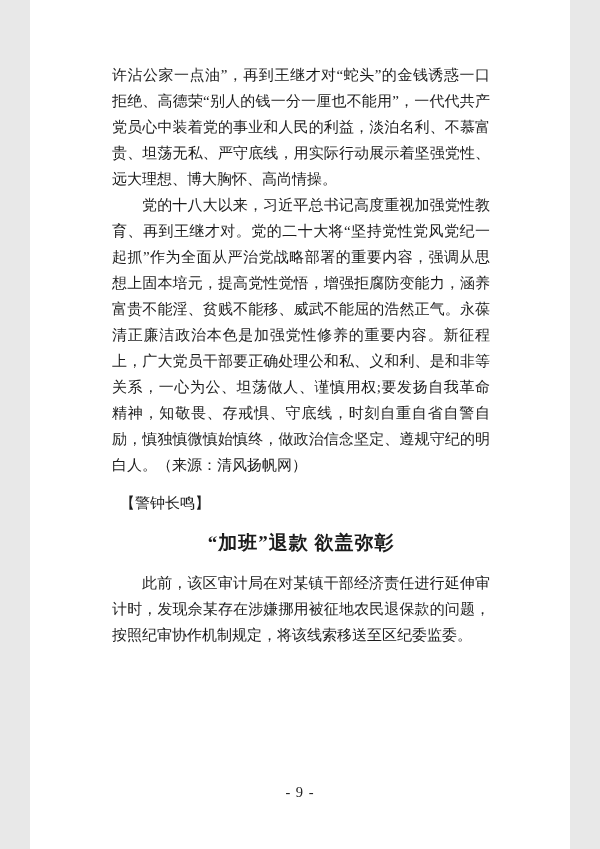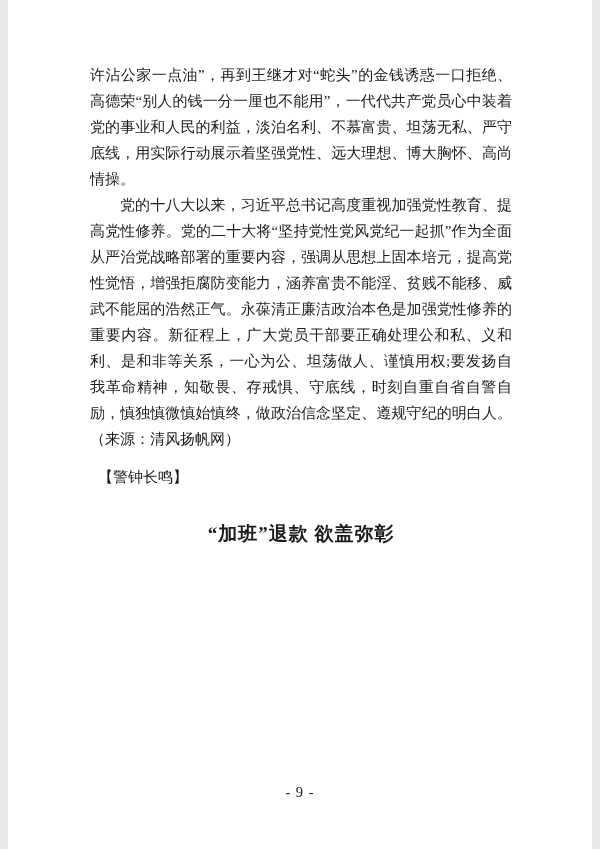--- a/index.html
+++ b/index.html
@@ -2,21 +2,21 @@
 <html><head>
 <meta charset="utf-8">
 <style>
   html, body {
     margin: 0;
     padding: 0;
     background: #e8e8e8;
   }
   .page {
     position: relative;
-    width: 584px;
+    width: 540px;
     height: 849px;
     margin: 0 auto;
     background: #ffffff;
     font-family: "Liberation Serif", "DejaVu Serif", serif;
     color: #1c1c1c;
     overflow: hidden;
   }
   .body-text {
     position: absolute;
     left: 82px;
@@ -31,21 +31,21 @@
     margin: 0;
     padding: 0;
   }
   .indent {
     text-indent: 2em;
   }
   .section-header {
     margin: 12px 0 0 8px;
   }
   .article-title {
-    margin: 31px 0 14px 0;
+    margin: 14px 0 14px 0;
     font-size: 19px;
     font-weight: bold;
     text-align: center;
     text-indent: 0;
     letter-spacing: 1px;
   }
   .page-number {
     position: absolute;
     left: 0;
     right: 0;
@@ -54,18 +54,19 @@
     font-size: 14.5px;
     letter-spacing: 1px;
   }
 </style>
 </head>
 <body>
 
 <div class="page">
   <div class="body-text">
     <p class="para">许沾公家一点油”，再到王继才对“蛇头”的金钱诱惑一口拒绝、高德荣“别人的钱一分一厘也不能用”，一代代共产党员心中装着党的事业和人民的利益，淡泊名利、不慕富贵、坦荡无私、严守底线，用实际行动展示着坚强党性、远大理想、博大胸怀、高尚情操。</p>
-    <p class="para indent">党的十八大以来，习近平总书记高度重视加强党性教育、提高党性修养。党的二十大将“坚持党性党风党纪一起抓”作为全面从严治党战略部署的重要内容，强调从思想上固本培元，提高党性觉悟，增强拒腐防变能力，涵养富贵不能淫、贫贱不能移、威武不能屈的浩然正气。永葆清正廉洁政治本色是加强党性修养的重要内容。新征程上，广大党员干部要正确处理公和私、义和利、是和非等关系，一心为公、坦荡做人、谨慎用权;要发扬自我革命精神，知敬畏、存戒惧、守底线，时刻自重自省自警自励，慎独慎微慎始慎终，做政治信念坚定、遵规守纪的明白人。（来源：清风扬帆网）</p>
+    <p class="para indent">党的十八大以来，习近平总书记高度重视加强党性教育、再到王继才对。党的二十大将“坚持党性党风党纪一起抓”作为全面从严治党战略部署的重要内容，强调从思想上固本培元，提高党性觉悟，增强拒腐防变能力，涵养富贵不能淫、贫贱不能移、威武不能屈的浩然正气。永葆清正廉洁政治本色是加强党性修养的重要内容。新征程上，广大党员干部要正确处理公和私、义和利、是和非等关系，一心为公、坦荡做人、谨慎用权;要发扬自我革命精神，知敬畏、存戒惧、守底线，时刻自重自省自警自励，慎独慎微慎始慎终，做政治信念坚定、遵规守纪的明白人。（来源：清风扬帆网）</p>
     <p class="para section-header">【警钟长鸣】</p>
     <h1 class="article-title">“加班”退款 欲盖弥彰</h1>
+    <p class="para indent">此前，该区审计局在对某镇干部经济责任进行延伸审计时，发现佘某存在涉嫌挪用被征地农民退保款的问题，按照纪审协作机制规定，将该线索移送至区纪委监委。</p>
   </div>
   <div class="page-number">- 9 -</div>
 </div>
 
 </body></html>

